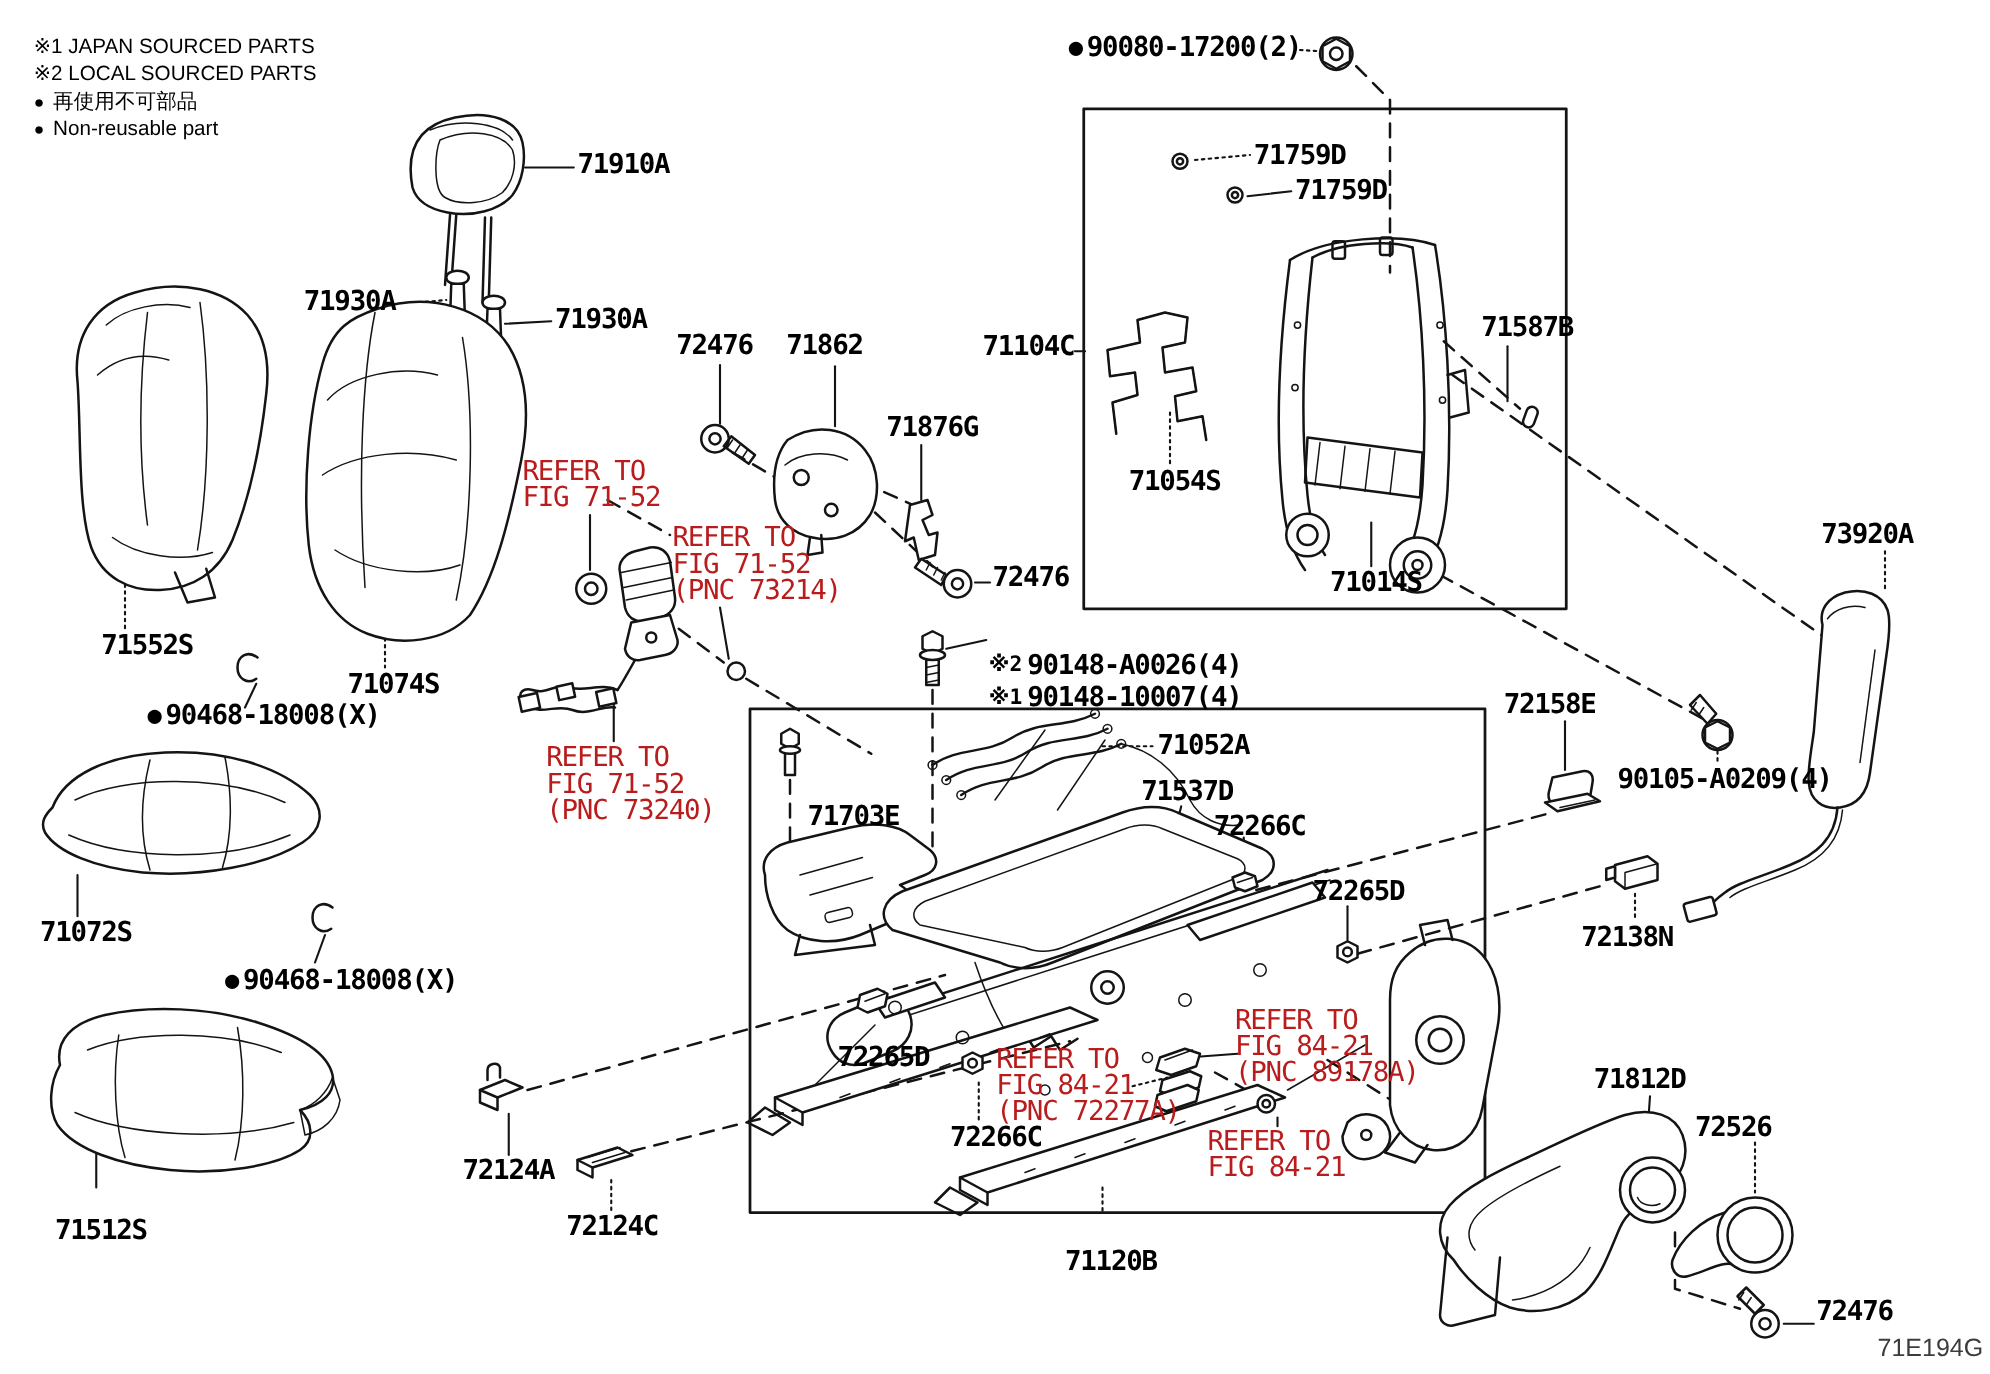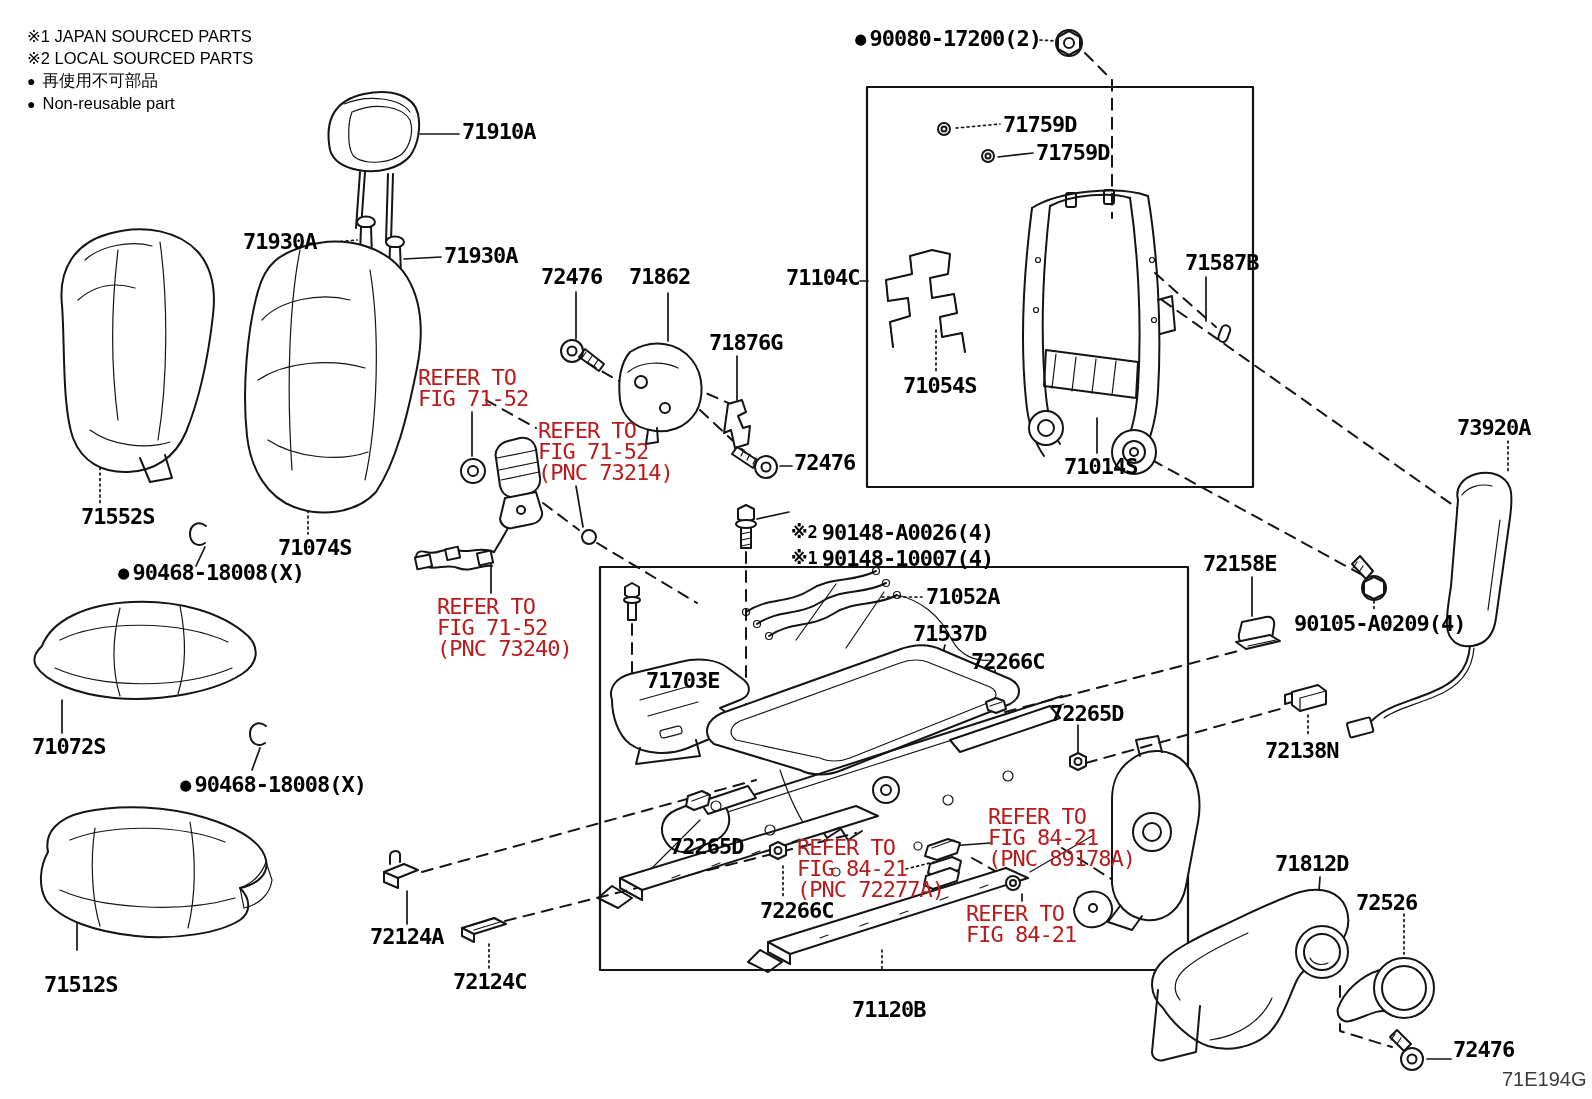--- a/index.html
+++ b/index.html
@@ -447,21 +447,21 @@
     <div class="part-label" style="left: 118px; top: 561px;"><span class="mark">●</span><span>90468-18008(X)</span></div>
     <div class="part-label" style="left: 32px; top: 736px;"><span>71072S</span></div>
     <div class="part-label" style="left: 180px; top: 773px;"><span class="mark">●</span><span>90468-18008(X)</span></div>
     <div class="part-label" style="left: 44px; top: 954px; margin-top: 20px;"><span>71512S</span></div>
     <div class="part-label" style="left: 791px; top: 499px; margin-top: 48px;"><span class="mark prefix">※1</span><span>90148-10007(4)</span></div>
     <div class="part-label" style="left: 791px; top: 521px;"><span class="mark prefix">※2</span><span>90148-A0026(4)</span></div>
     <div class="part-label" style="left: 926px; top: 586px;"><span>71052A</span></div>
     <div class="part-label" style="left: 913px; top: 623px;"><span>71537D</span></div>
     <div class="part-label" style="left: 971px; top: 651px;"><span>72266C</span></div>
     <div class="part-label" style="left: 1050px; top: 703px;"><span>72265D</span></div>
-    <div class="part-label" style="left: 646px; top: 670px;"><span>71703E</span></div>
+    <div class="part-label" style="left: 646px; top: 643px;"><span>71703E</span></div>
     <div class="part-label" style="left: 670px; top: 836px;"><span>72265D</span></div>
     <div class="part-label" style="left: 760px; top: 900px;"><span>72266C</span></div>
     <div class="part-label" style="left: 370px; top: 926px;"><span>72124A</span></div>
     <div class="part-label" style="left: 453px; top: 971px;"><span>72124C</span></div>
     <div class="part-label" style="left: 852px; top: 999px;"><span>71120B</span></div>
     <div class="part-label" style="left: 1275px; top: 853px;"><span>71812D</span></div>
     <div class="part-label" style="left: 1356px; top: 892px;"><span>72526</span></div>
     <div class="part-label" style="left: 1453px; top: 1039px;"><span>72476</span></div>
     <div class="refer-note" style="left: 418px; top: 367px;">
       <div>REFER TO</div>

